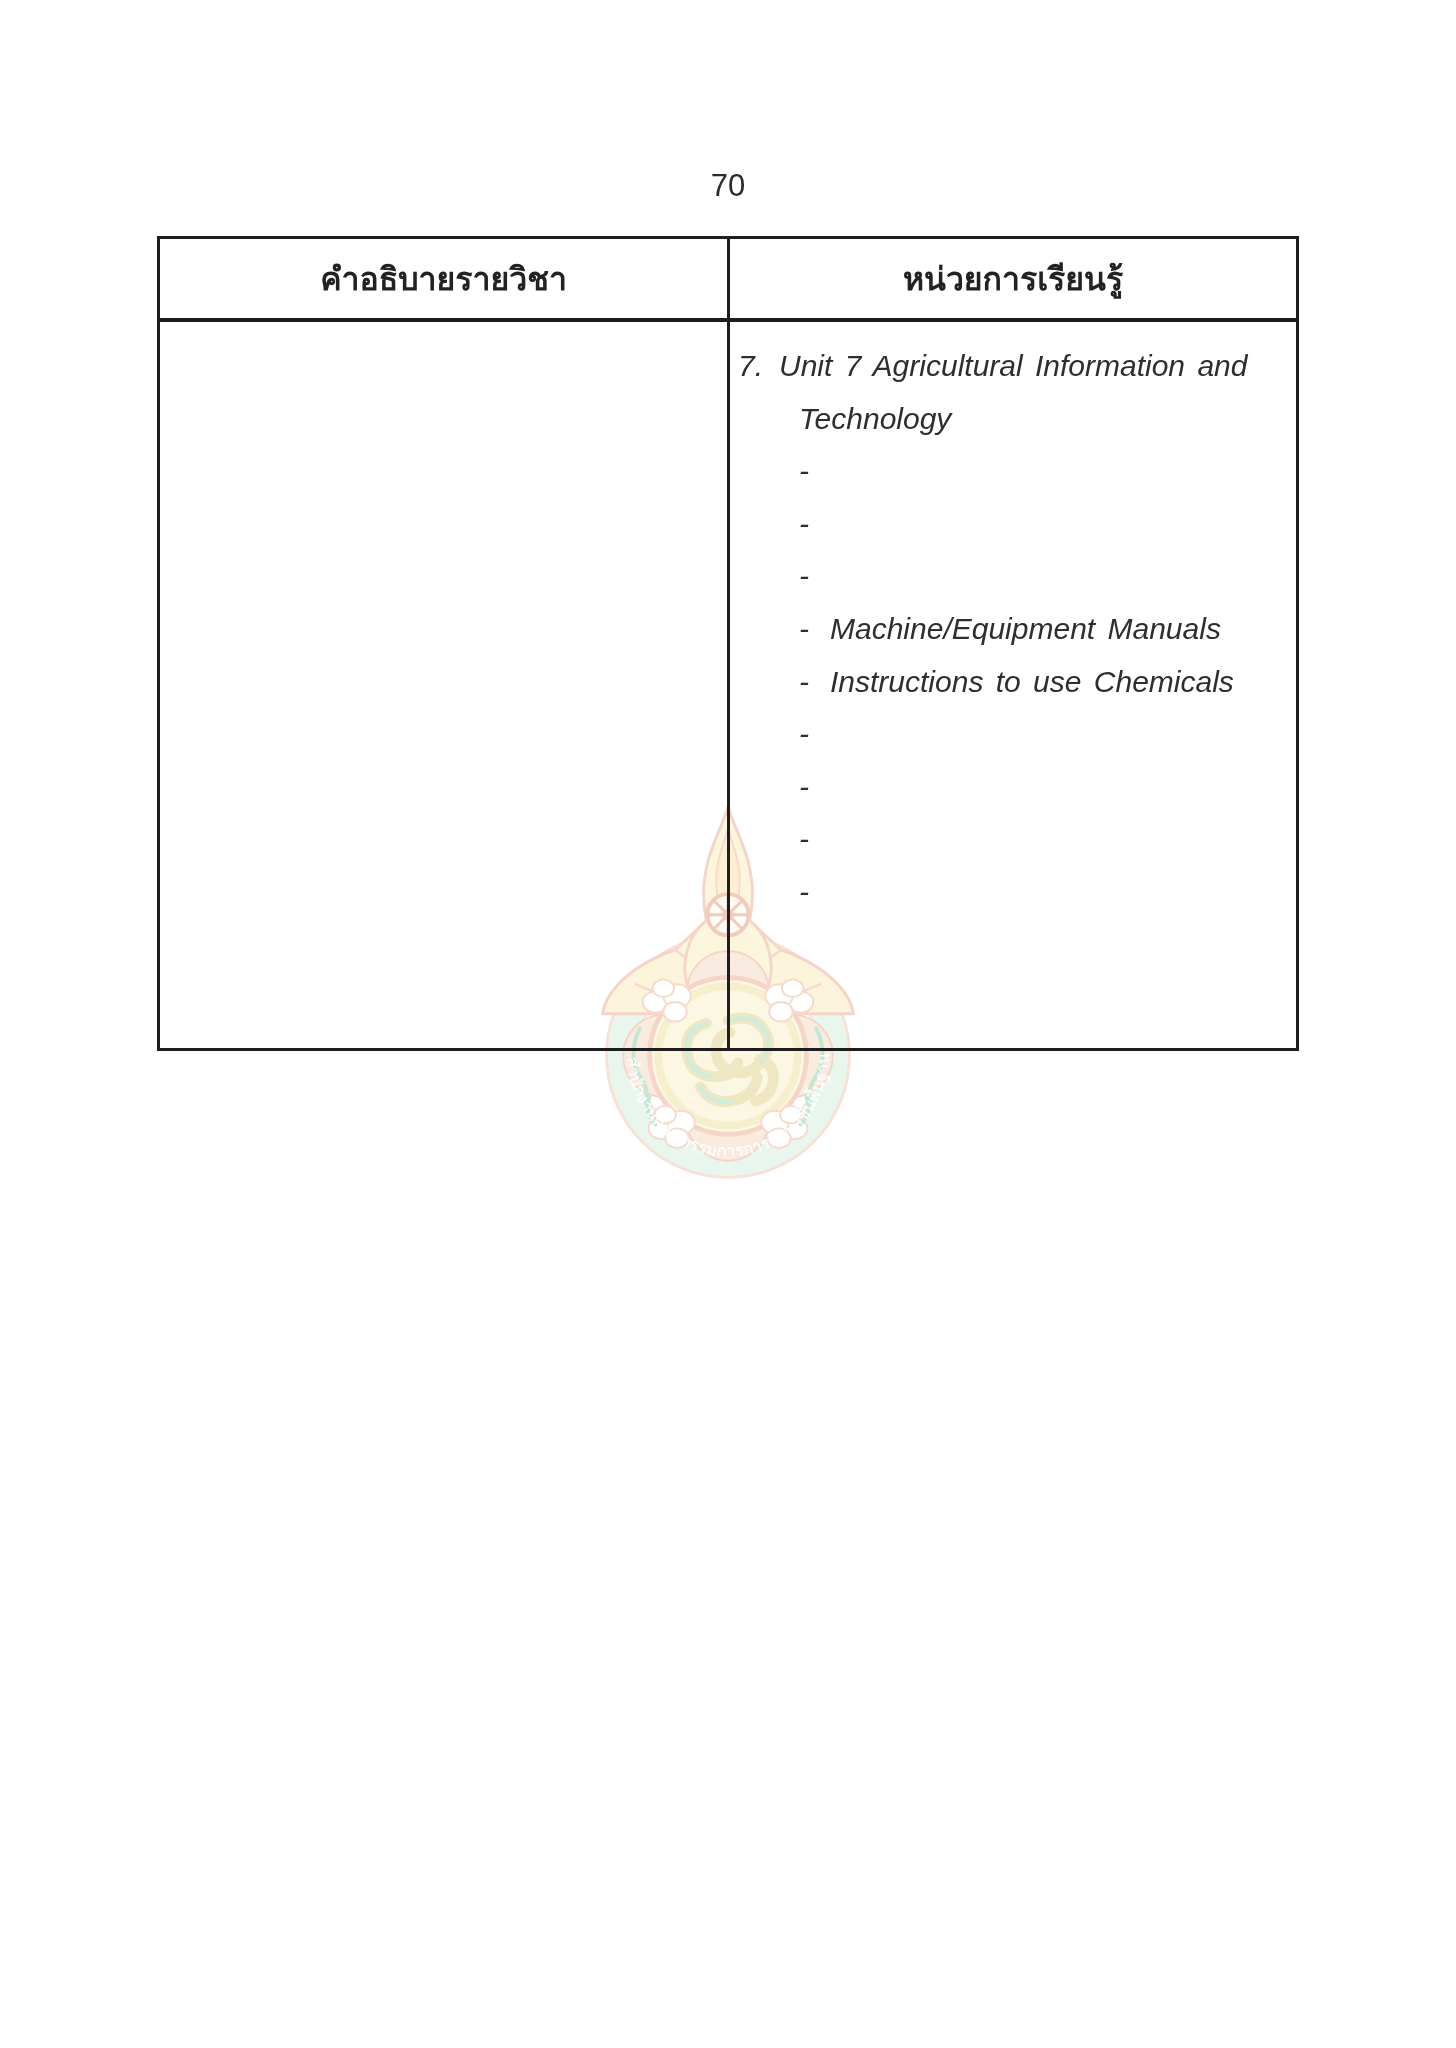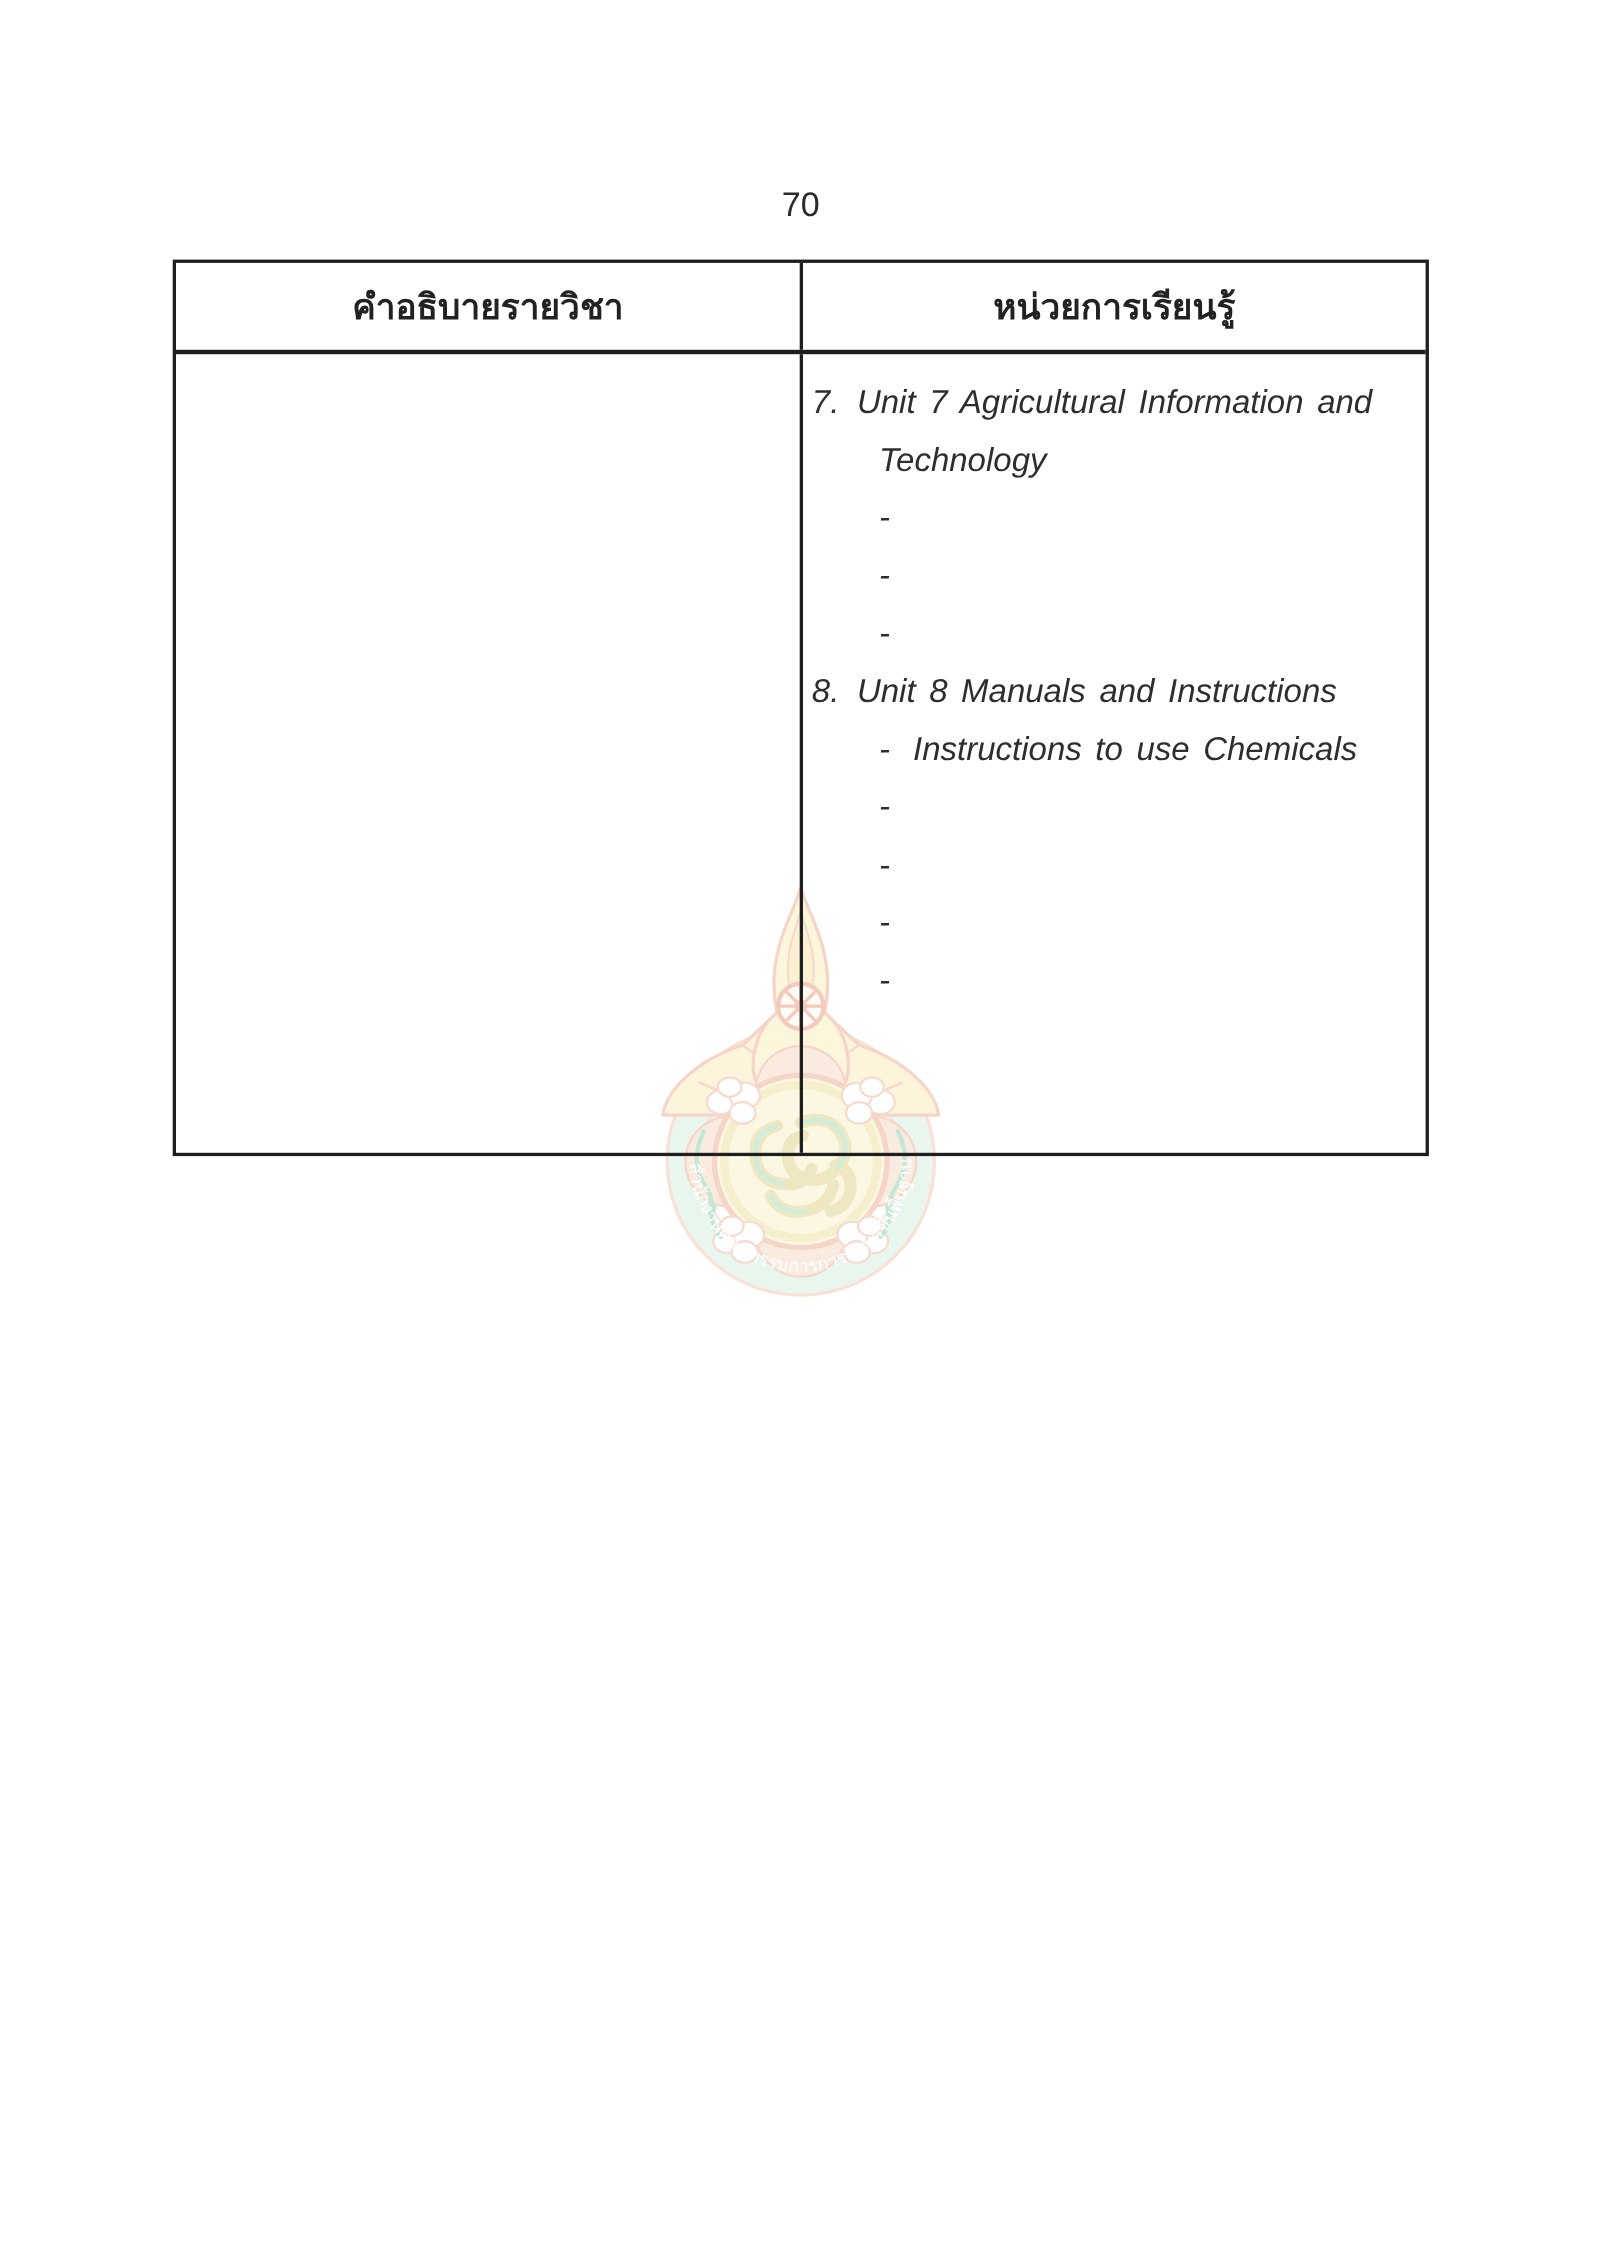--- a/index.html
+++ b/index.html
@@ -176,21 +176,21 @@
     <div class="col-left">
       <span></span>
     </div>
     <div class="col-right">
       <div class="lines">
         <div class="ln item"><span class="num">7.</span><span class="txt">Unit 7 Agricultural Information and</span></div>
         <div class="ln cont"><span class="txt">Technology</span></div>
         <div class="ln dashonly"><span class="txt">-</span></div>
         <div class="ln dashonly"><span class="txt">-</span></div>
         <div class="ln dashonly"><span class="txt">-</span></div>
-        <div class="ln item"><span class="num">8.</span><span class="txt">Unit 8 Manuals and Instructions</span></div>
+        <div class="ln sub"><span class="dash">-</span><span class="txt">Machine/Equipment Manuals</span></div>
         <div class="ln sub"><span class="dash">-</span><span class="txt">Instructions to use Chemicals</span></div>
         <div class="ln dashonly"><span class="txt">-</span></div>
         <div class="ln dashonly"><span class="txt">-</span></div>
         <div class="ln dashonly"><span class="txt">-</span></div>
         <div class="ln dashonly"><span class="txt">-</span></div>
       </div>
     </div>
   </div>
 </div>
 

